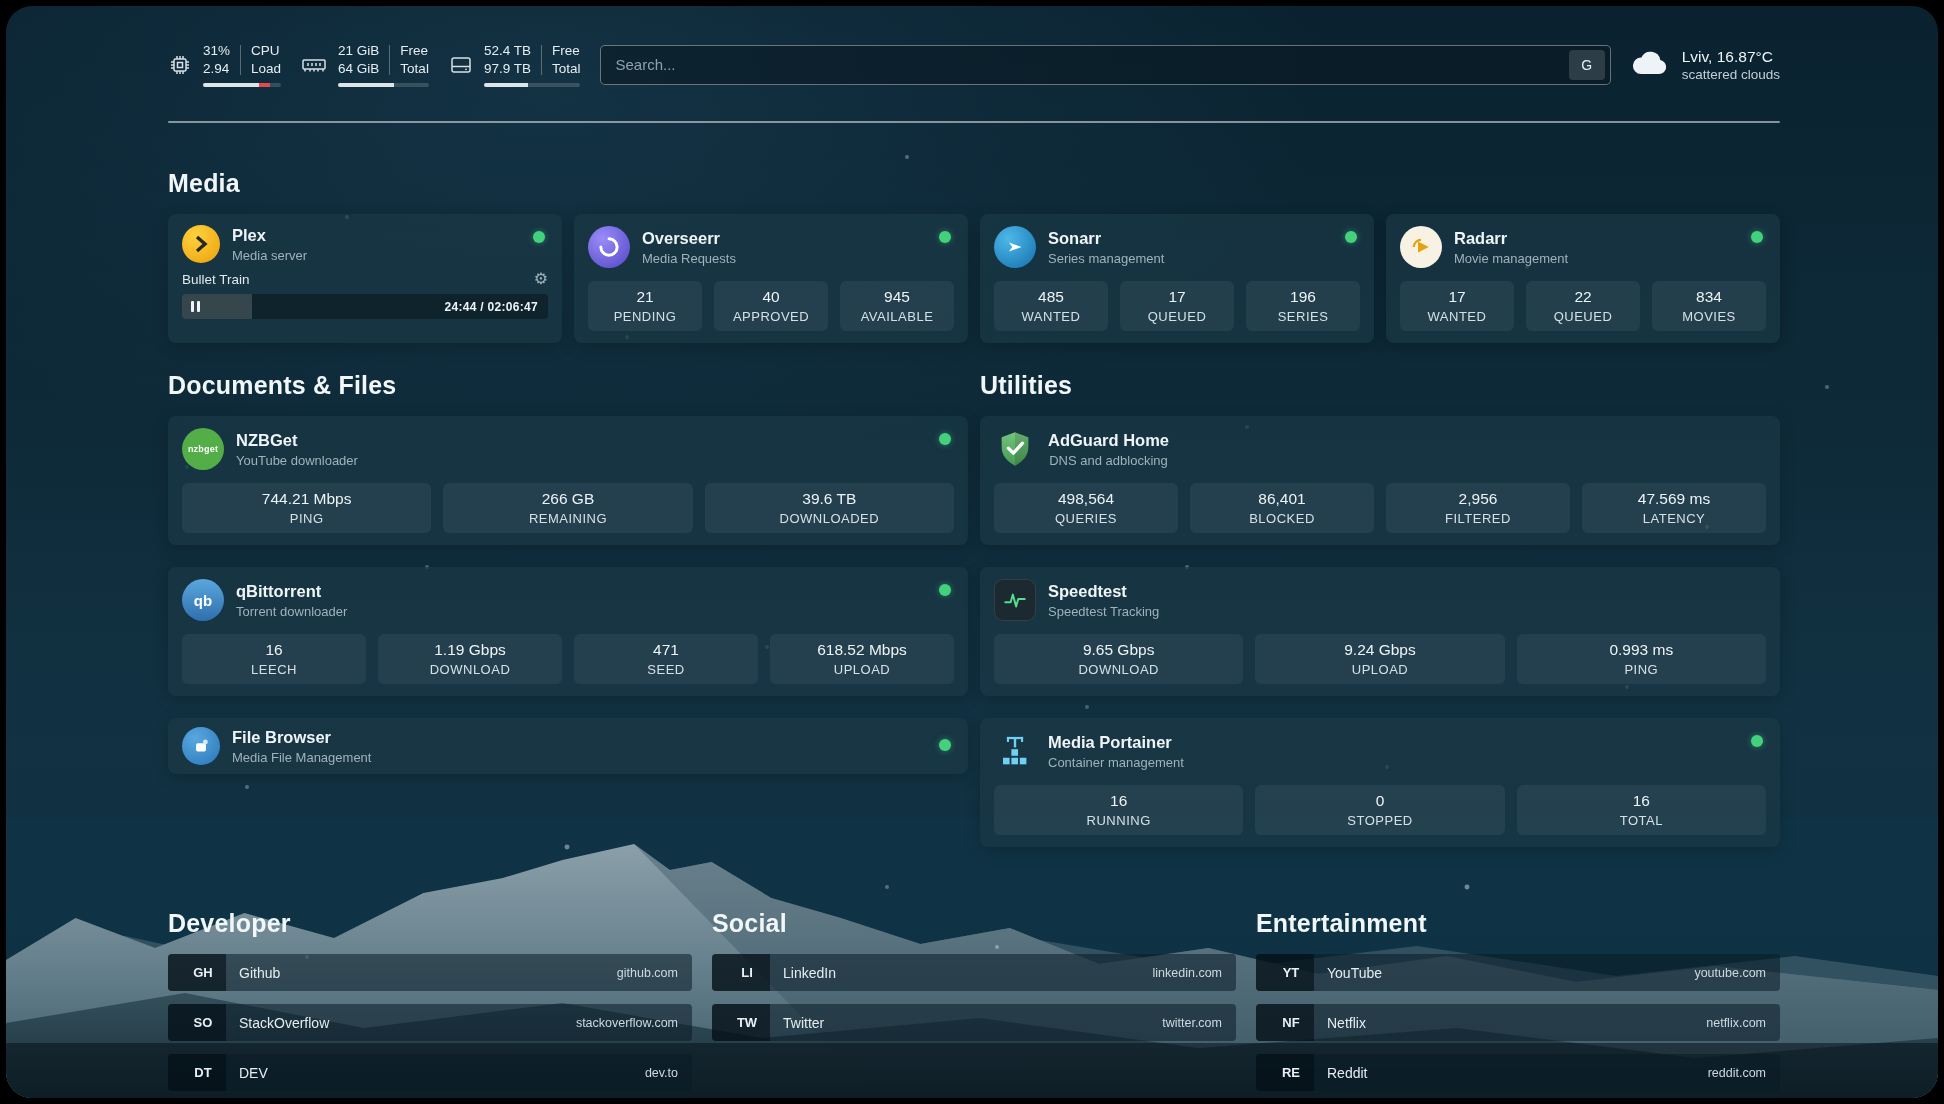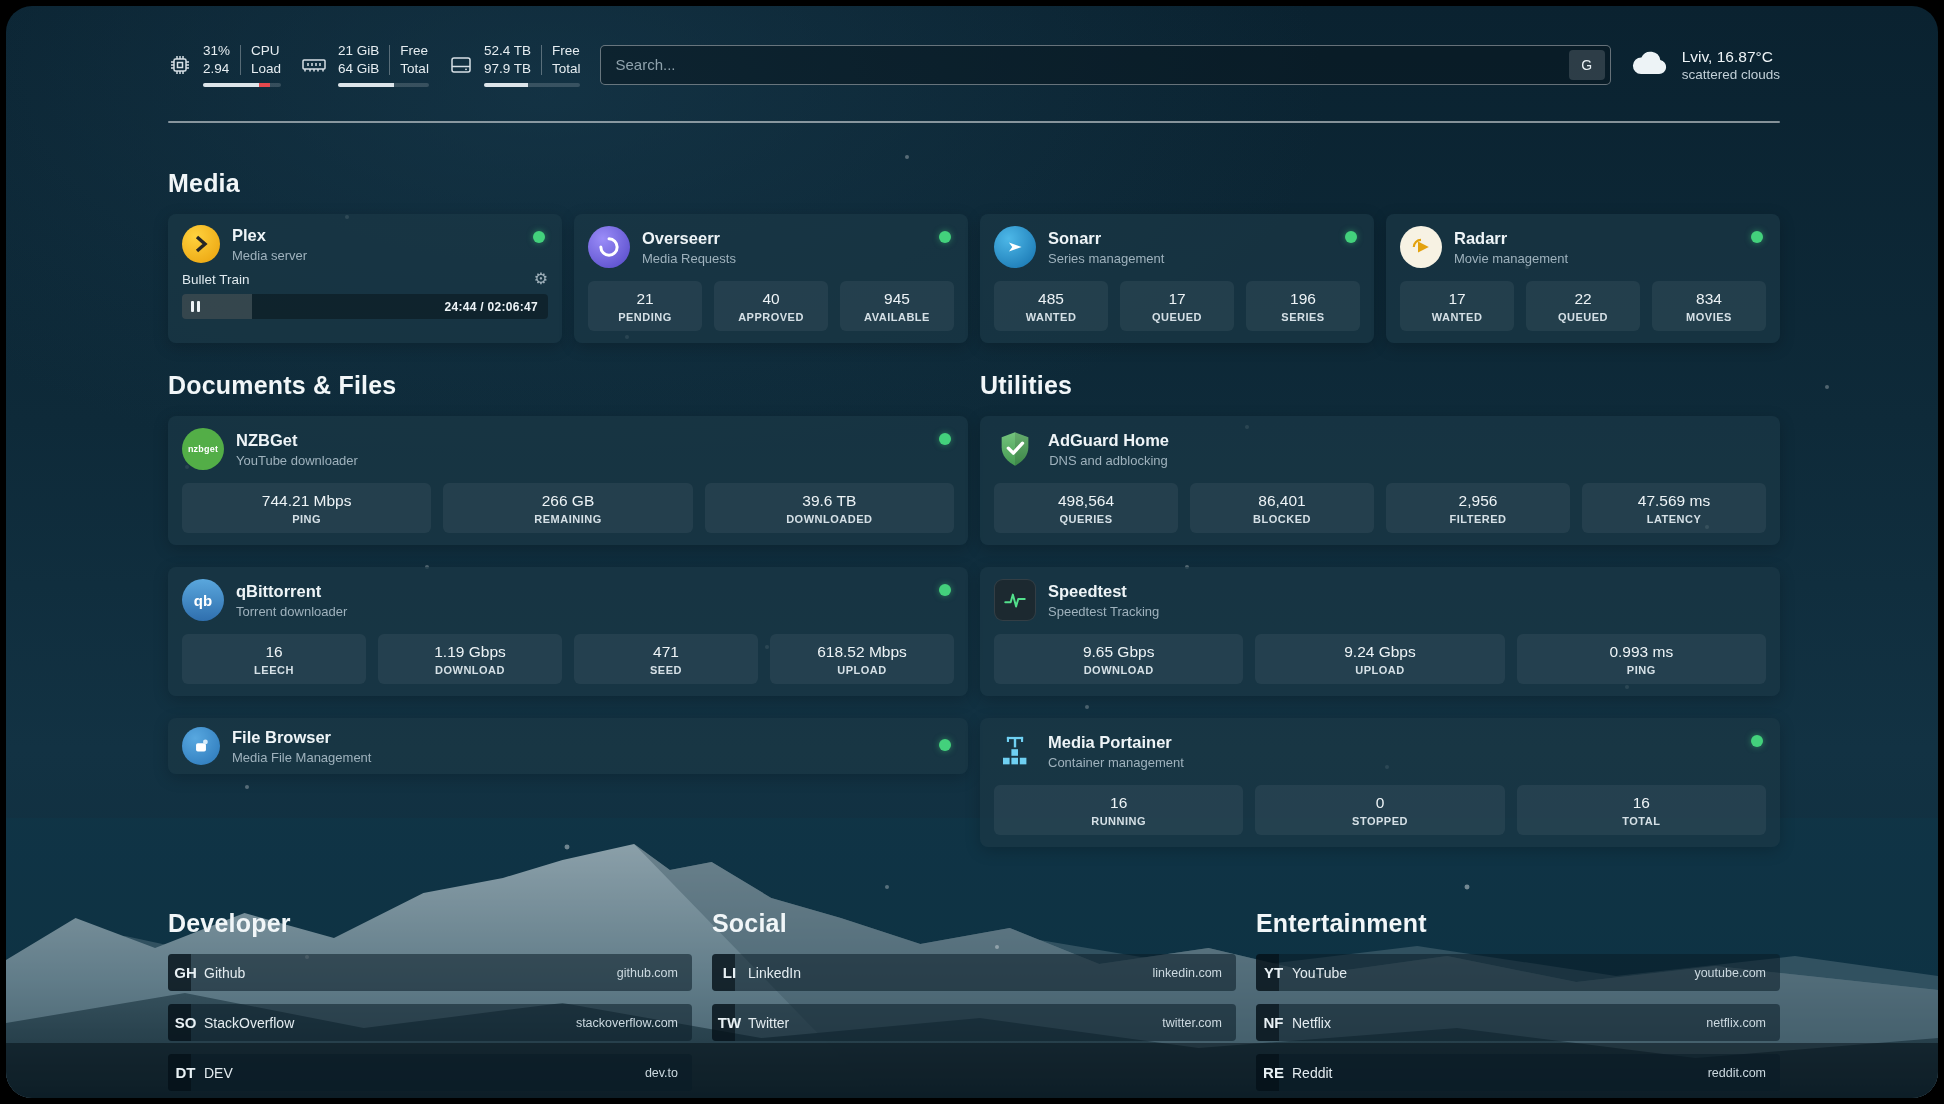--- a/index.html
+++ b/index.html
@@ -63,21 +63,21 @@
   .appmeta { display:flex; flex-direction:column; gap:3px; }
   .appname { color:#eef4f7; font-size:16.5px; font-weight:600; }
   .appsub { color:#9fb2bd; font-size:13px;text-align:center; }
   .dot { position:absolute; top:17px; right:17px; width:12px; height:12px; border-radius:50%; background:#43d17c; box-shadow:0 0 6px rgba(67,209,124,.5); }
 
   .stats { display:grid; gap:12px; margin-top:13px; }
   .cols3 { grid-template-columns:repeat(3,1fr); }
   .cols4 { grid-template-columns:repeat(4,1fr); }
   .stat { background:rgba(255,255,255,.06); border-radius:6px; height:50px; display:flex; flex-direction:column; align-items:center; justify-content:center; gap:3px; }
   .sval { color:#edf3f6; font-size:15.5px; }
-  .slab { color:#d5e0e6; font-size:11px; font-weight:700; letter-spacing:.5px; }
+  .slab { color:#d5e0e6; font-size:13px; font-weight:400; letter-spacing:.5px; }
 
   
   .card.plex { padding:11px 14px; }
   .card.plex .appicon { width:38px; height:38px; }
   .nowplaying { display:flex; align-items:flex-end; margin-top:8px; }
   .nptitle { color:#dfe9ee; font-size:13.5px; }
   .gear { margin-left:auto; color:#9fb0ba; font-size:16px; cursor:pointer; line-height:1; }
   .player { margin-top:7px; position:relative; height:25px; background:rgba(0,0,0,.32); border-radius:4px; display:flex; align-items:center; overflow:hidden; }
   .pfill { position:absolute; left:0; top:0; bottom:0; width:19%; background:rgba(255,255,255,.16); }
   .pause { margin-left:9px; z-index:1; display:flex; gap:3px; cursor:pointer; }
@@ -103,21 +103,21 @@
   .ic-qb span { color:#fff; font-size:15px; font-weight:700; }
   .ic-adguard { background:transparent; border-radius:0; }
   .ic-speedtest { background:#1c2930; border-radius:9px; border:1px solid rgba(255,255,255,.1); }
   .ic-filebrowser { background:radial-gradient(circle at 35% 30%, #58a8e0, #2a76b8); }
   .ic-portainer { background:transparent; border-radius:0; }
 
   
   .bookmarks { display:grid; grid-template-columns:1fr 1fr 1fr; gap:20px; margin-top:62px; }
   .bm-row { display:flex; align-items:center; height:37px; background:rgba(10,28,38,.55); border-radius:4px; margin-bottom:13px; overflow:hidden; cursor:pointer; }
   .bm-row:last-child { margin-bottom:0; }
-  .bm-abbr { width:23px; align-self:stretch; background:rgba(4,14,20,.6); color:#e8f0f4; font-size:15px; font-weight:600; display:flex; align-items:center; justify-content:center; flex-shrink:0;padding-left:12px; }
+  .bm-abbr { width:58px; align-self:stretch; background:rgba(4,14,20,.6); color:#e8f0f4; font-size:13px; font-weight:600; display:flex; align-items:center; justify-content:center; flex-shrink:0;padding-left:12px; }
   .bm-name { color:#e4ecf0; font-size:14px; margin-left:13px; }
   .bm-url { margin-left:auto; margin-right:14px; color:#ccd9e0; font-size:12.5px; }
 </style>
 </head>
 <body>
 
 <div class="screen">
   <div class="bg">
     <svg class="mountains" viewBox="0 0 1944 280" preserveAspectRatio="none">
       <defs>

